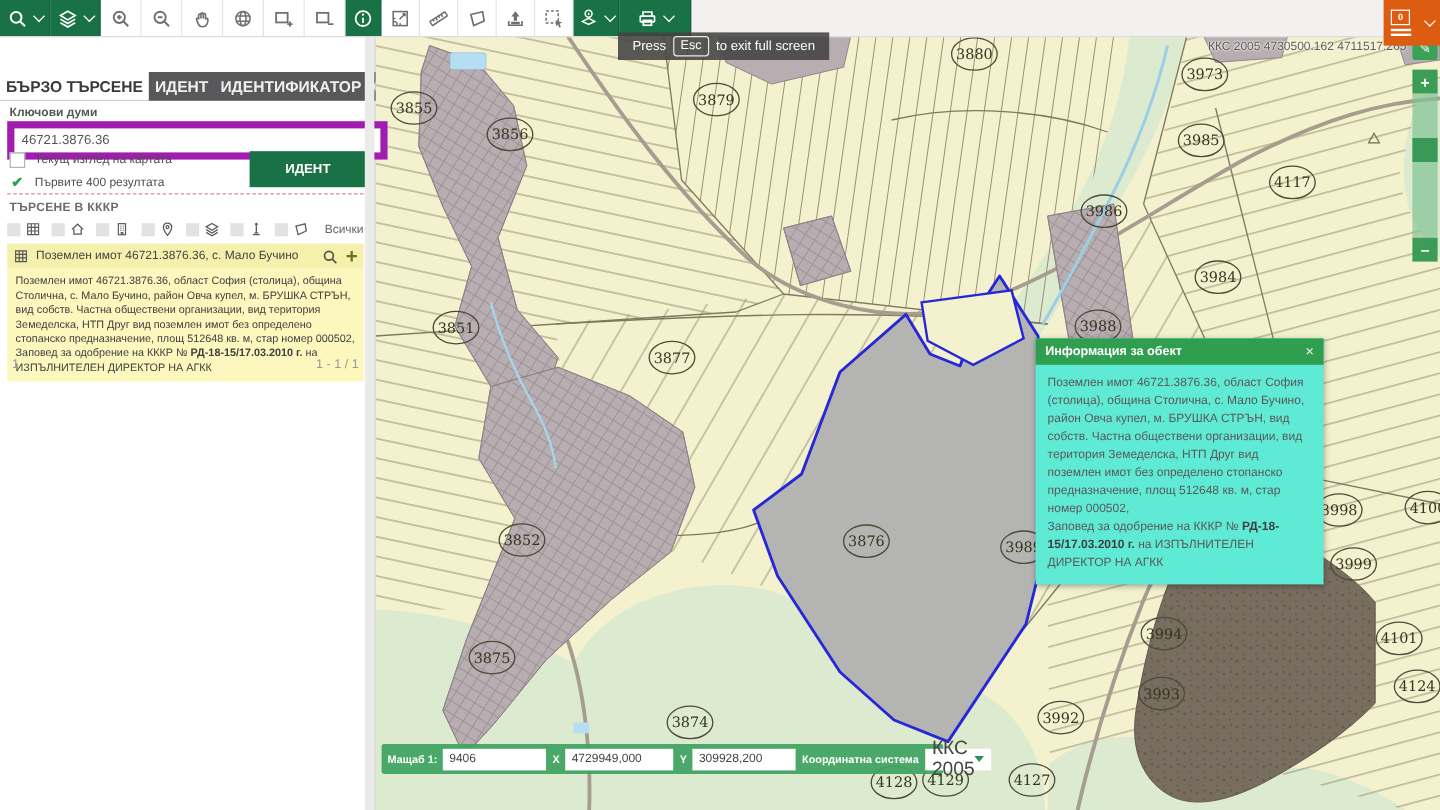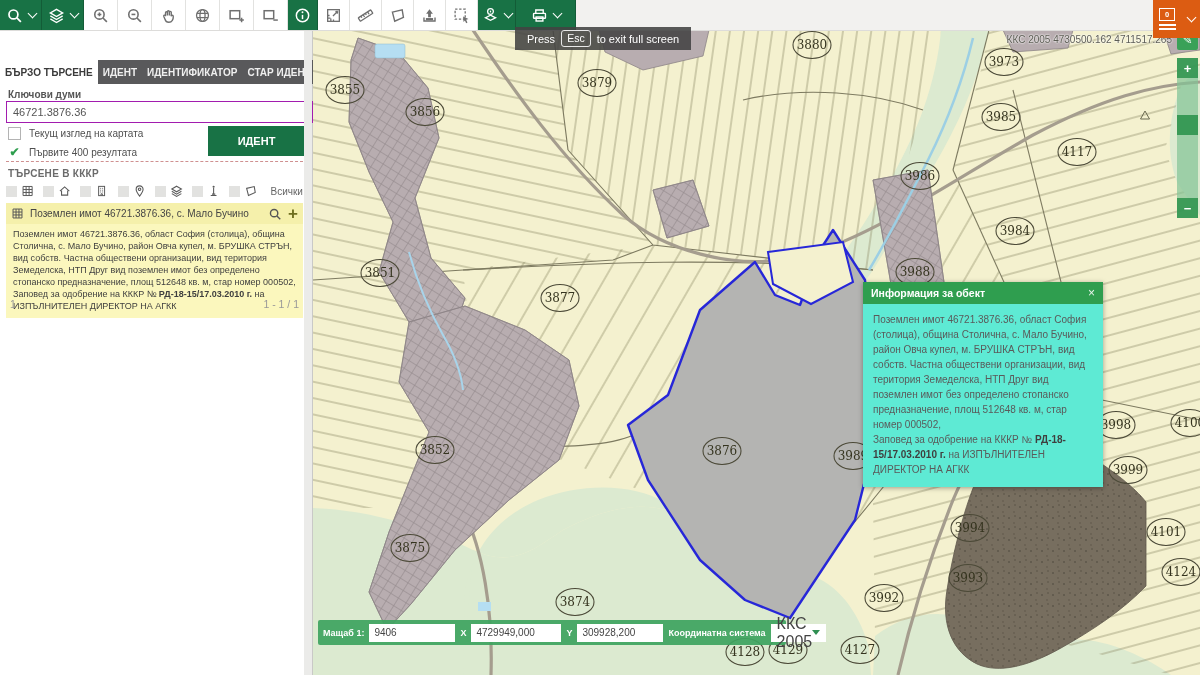--- a/index.html
+++ b/index.html
@@ -31,25 +31,25 @@
   
   #sidebar{position:absolute;left:0;top:30px;width:313px;height:645px;background:#fff;
            border-right:1px solid #c9c9c7;box-sizing:border-box;z-index:20;}
   #sb-scroll{position:absolute;right:0;top:0;width:8px;height:645px;background:#ebebe9;}
   #layer-select{position:absolute;left:4px;top:3px;width:301px;height:24px;background:#f1f1ef;
                 border:1px solid #c9c9c9;box-sizing:border-box;display:flex;align-items:center;
                 padding:0 8px;gap:8px;font-size:10.5px;color:#3f3f3f;cursor:pointer;}
   #layer-select .i14{color:#1c6b40;}
   #layer-select .chev{margin-left:auto;color:#555;}
   #tabs{position:absolute;left:0;top:30px;width:313px;height:24px;background:#59595b;display:flex;overflow:hidden;}
-  .tab{display:flex;align-items:center;padding:0 5px;font-size:10px;font-weight:bold;color:#efefef;
+  .tab{display:flex;align-items:center;padding:0 5px;font-size:13px;font-weight:bold;color:#efefef;
        white-space:nowrap;cursor:pointer;}
   .tab.active{background:#fff;color:#3a3a3a;}
   .sb-label{position:absolute;left:8px;top:59px;font-size:10px;font-weight:bold;color:#555;}
-  #kw-input{position:absolute;left:6px;top:71px;width:293px;height:20px;border:1px solid #a21caf;
+  #kw-input{position:absolute;left:6px;top:71px;width:293px;height:20px;border:6px solid #a21caf;
             font-size:11px;color:#555;padding:0 6px;font-family:"Liberation Sans",sans-serif;}
   .cb-row{position:absolute;left:8px;display:flex;align-items:center;gap:8px;font-size:10px;color:#4f4f4f;}
   #cb-row1{top:97px;}
   #cb-row2{top:115px;}
   .cbx{width:13px;height:13px;background:#fff;border:1px solid #b3b3b3;box-sizing:border-box;cursor:pointer;}
   .ckmark{color:#2e9e4e;font-size:12px;font-weight:bold;width:13px;text-align:center;cursor:pointer;}
   #search-btn{position:absolute;left:208px;top:96px;width:97px;height:30px;background:#187245;color:#fff;
               border:none;font-weight:bold;font-size:11px;font-family:"Liberation Sans",sans-serif;cursor:pointer;}
   #sb-sep{position:absolute;left:6px;top:131px;width:297px;border-top:1px dashed #cf9090;}
   #results-heading{position:absolute;left:8px;top:138px;font-size:10px;font-weight:bold;color:#6b6b6b;letter-spacing:.3px;}

